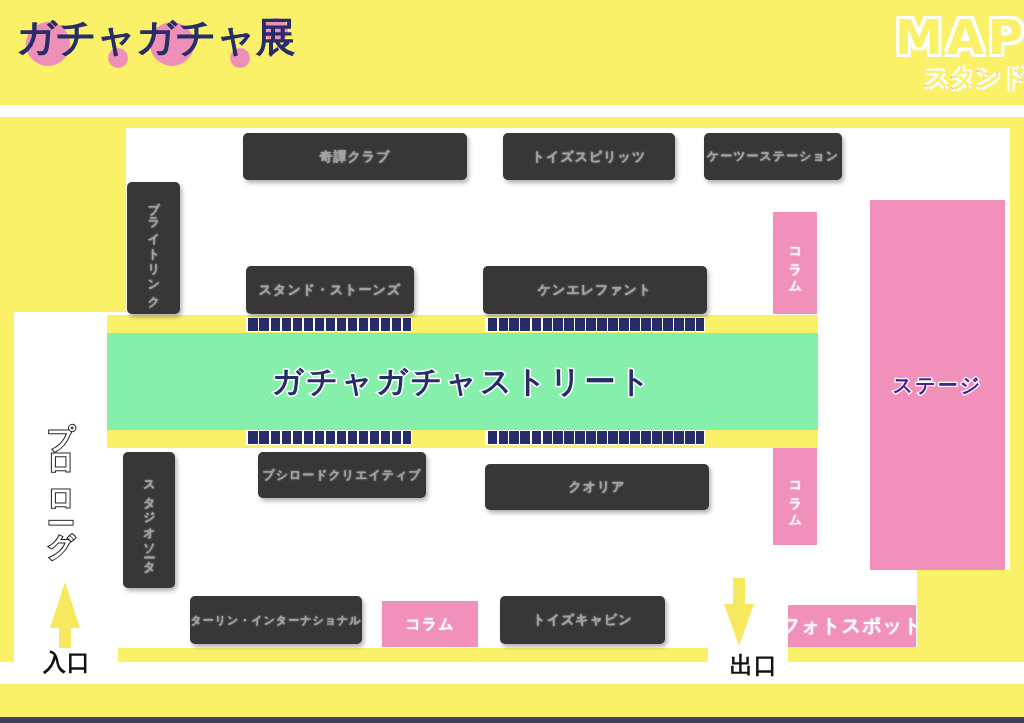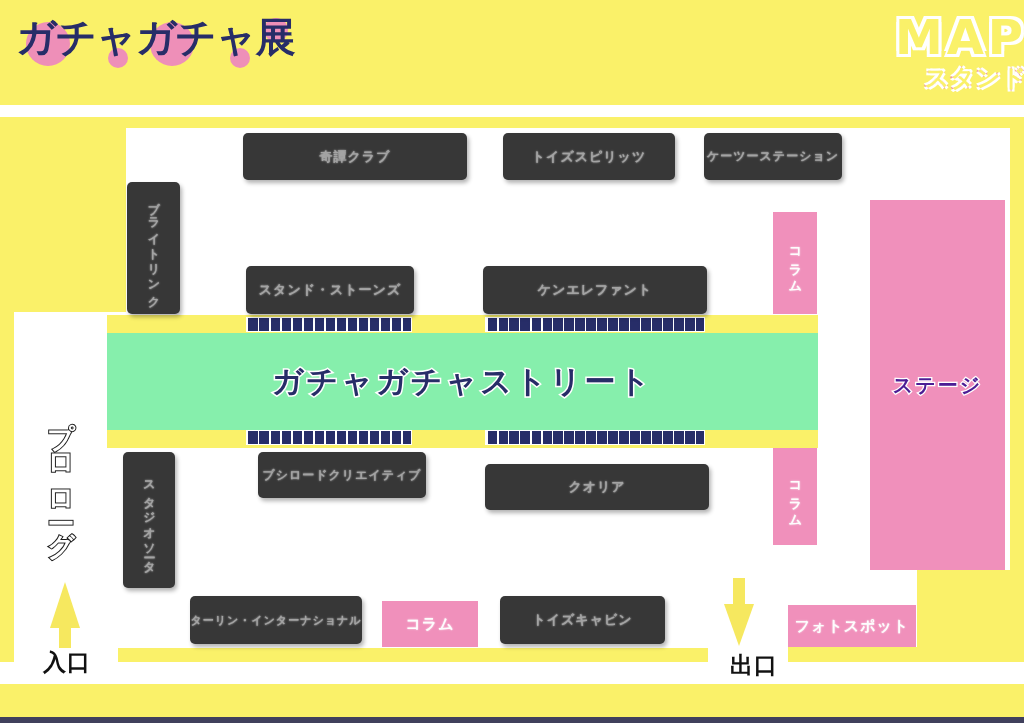--- a/index.html
+++ b/index.html
@@ -180,21 +180,21 @@
   <div class="pink-box" style="left:773px;top:448px;width:44px;height:97px;">
     <span class="pink-label vertical" style="font-size:13px;">コラム</span>
   </div>
   <div class="pink-box" style="left:870px;top:200px;width:135px;height:370px;">
     <span class="stage-label">ステージ</span>
   </div>
   <div class="pink-box" style="left:382px;top:601px;width:96px;height:46px;">
     <span class="pink-label" style="font-size:15px;">コラム</span>
   </div>
   <div class="pink-box" style="left:788px;top:605px;width:128px;height:42px;">
-    <span class="pink-label" style="font-size:15px;">フォトスポット</span>
+    <span class="pink-label" style="font-size:19px;">フォトスポット</span>
   </div>
 
   <div class="prologue">プロローグ</div>
 
   <div class="arrow" style="left:50px;top:582px;width:30px;height:66px;">
     <div class="head-up"></div>
     <div class="shaft" style="top:44px;height:22px;"></div>
   </div>
   <div class="gate-label" style="left:35px;top:647px;">入口</div>
 

